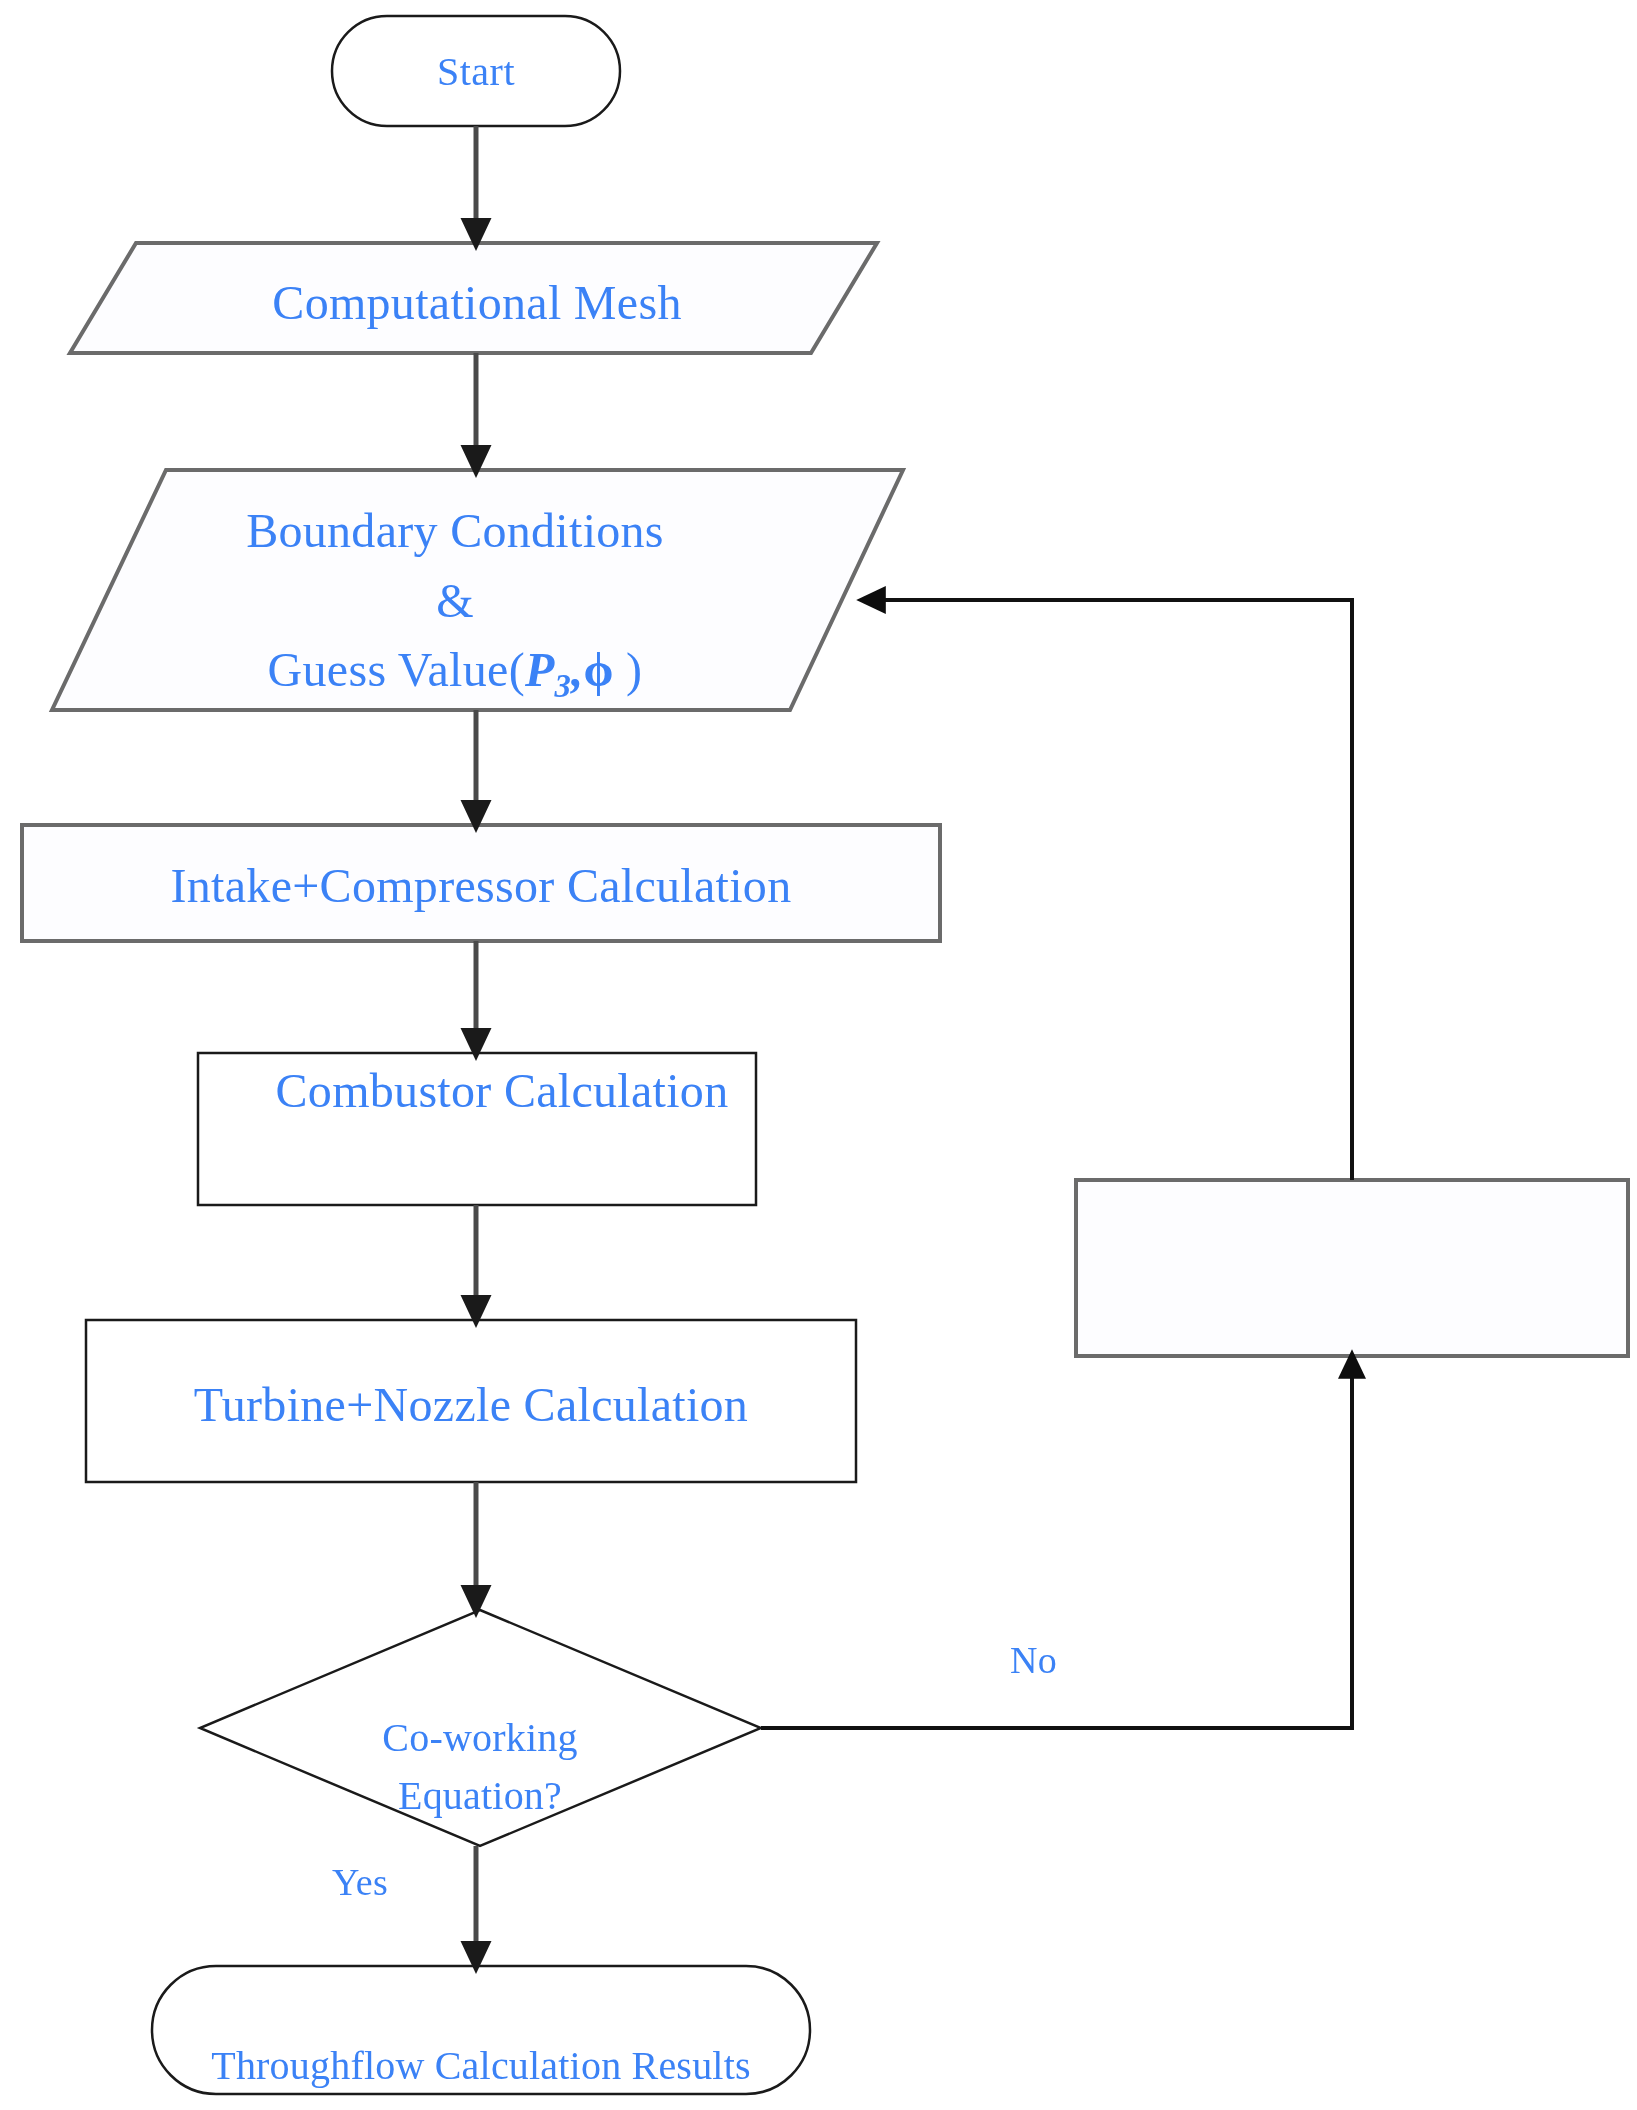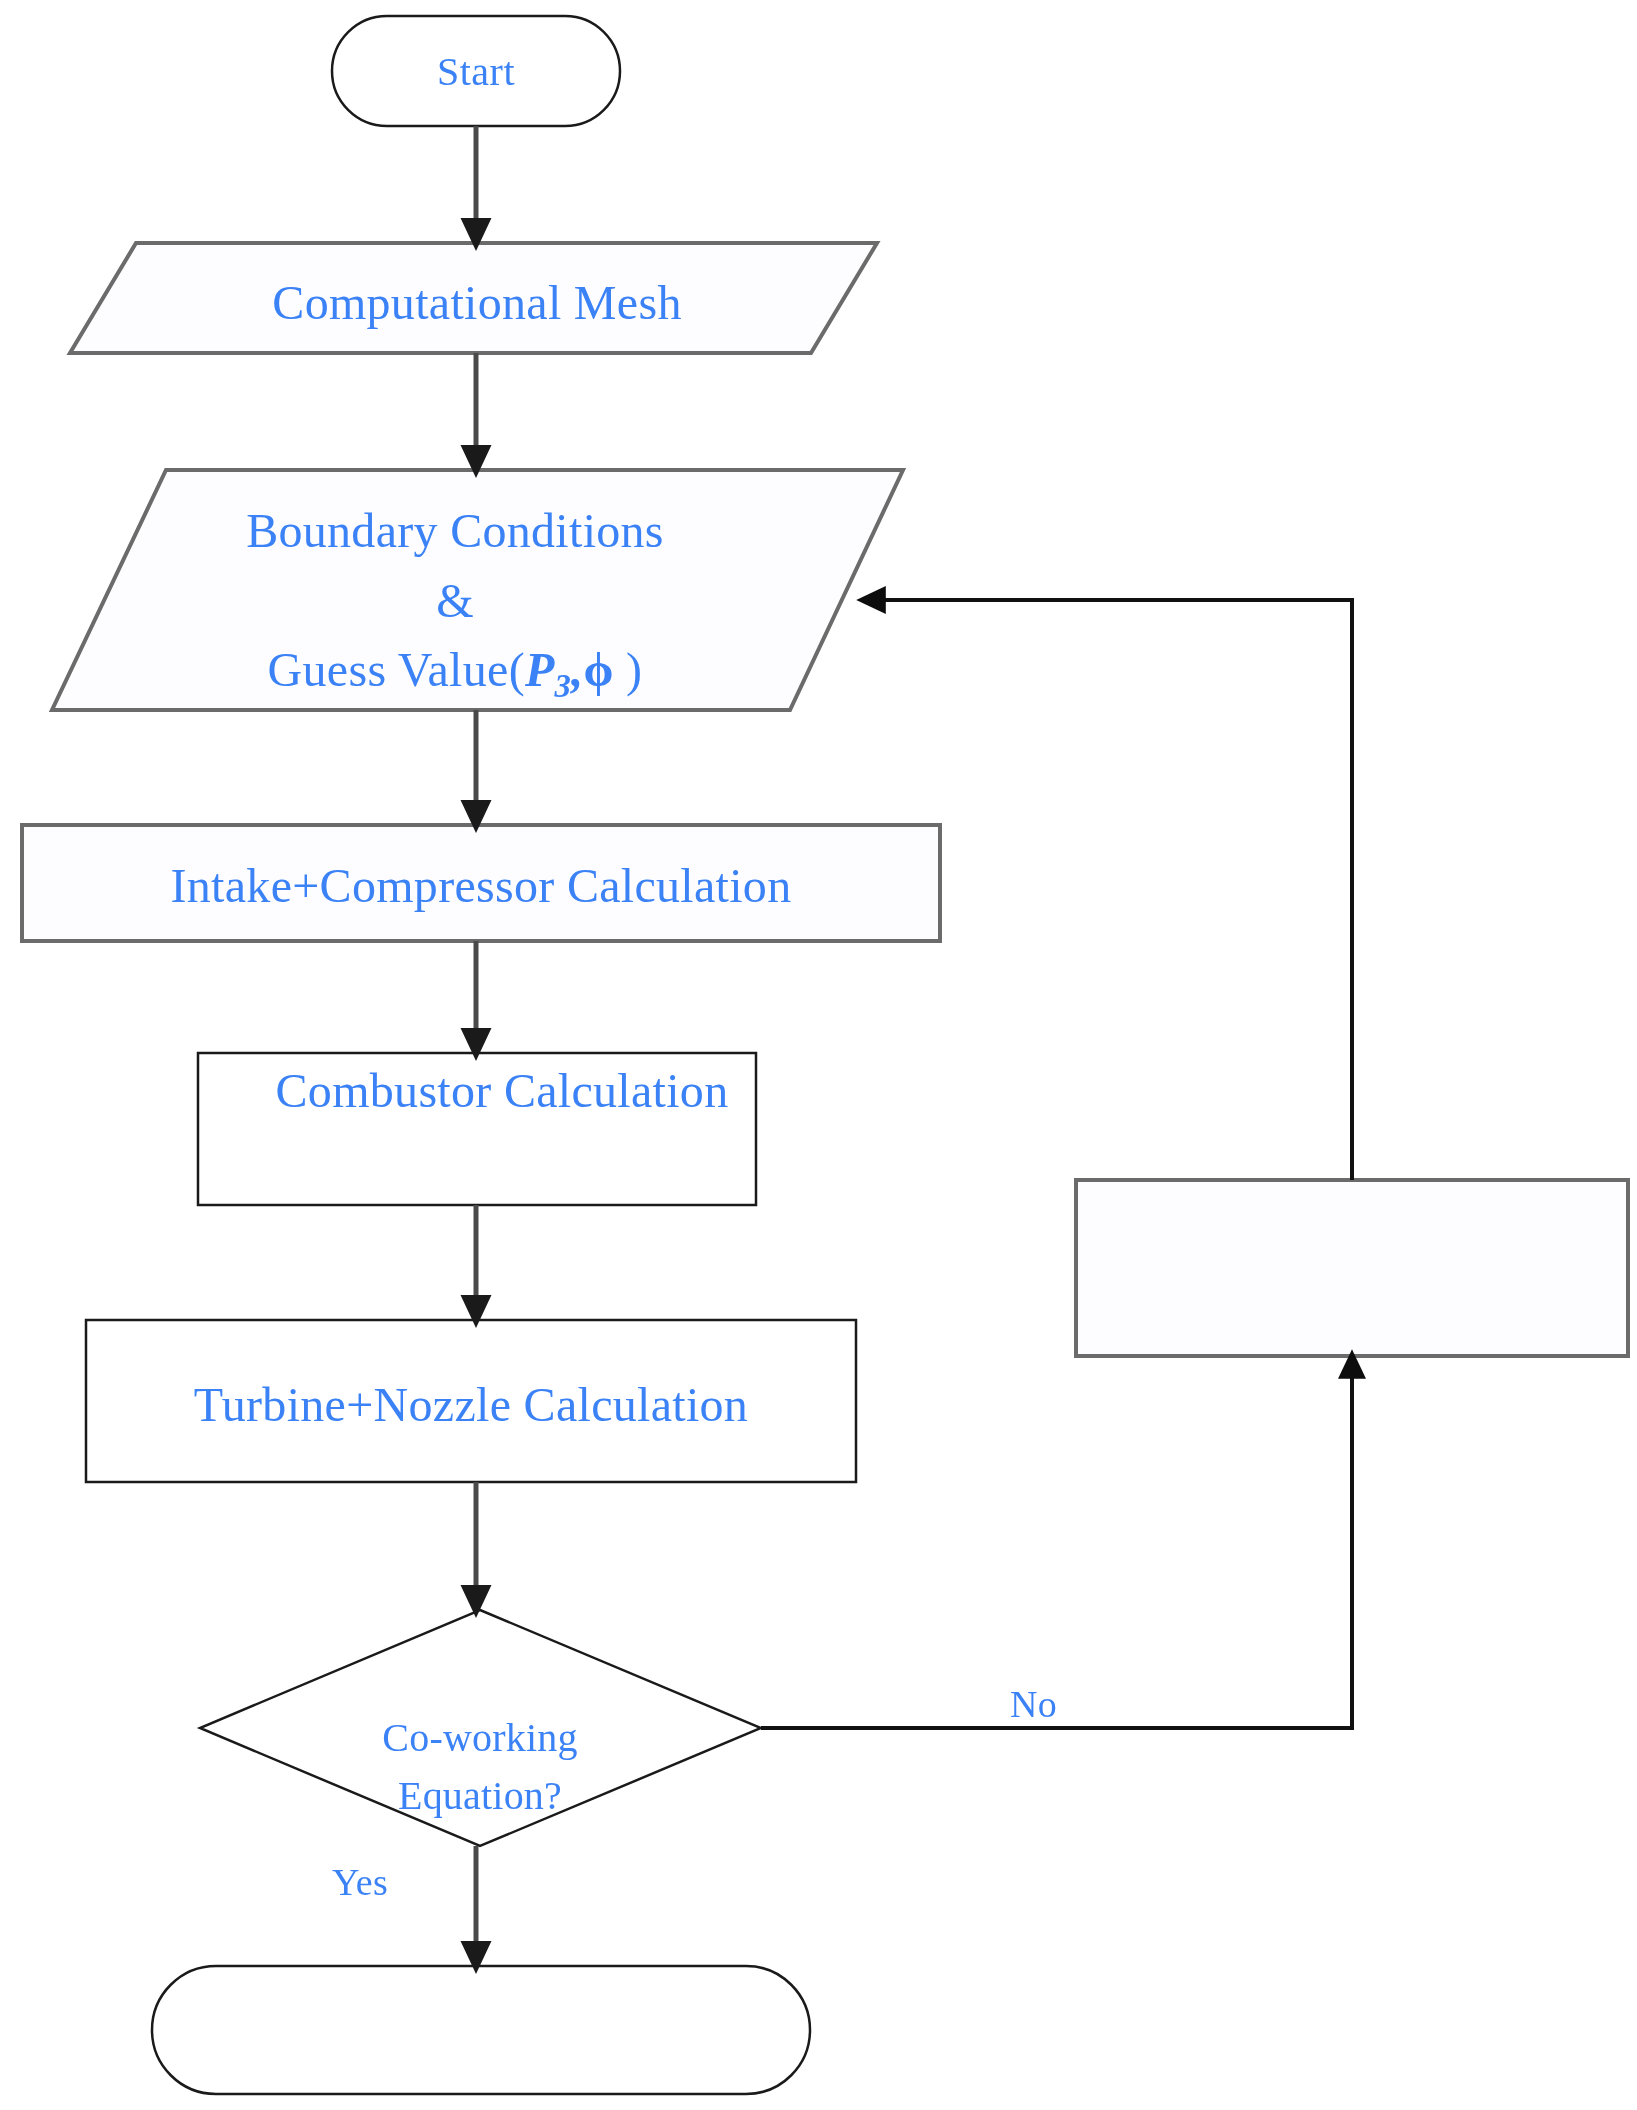--- a/index.html
+++ b/index.html
@@ -156,18 +156,19 @@
   <div class="label lbl-node" style="left:198px; top:1063px; width:608px;">Combustor Calculation</div>
 
   <div class="label lbl-node" style="left:86px; top:1377px; width:770px;">Turbine+Nozzle Calculation</div>
 
 
   <div class="label lbl-node-sm multiline" style="left:230px; top:1672px; width:500px;">
     <div>Co-working</div>
     <div>Equation?</div>
   </div>
 
+  <div class="label lbl-node-sm" style="left:152px; top:2005px; width:658px;">Throughflow Calculation Results</div>
 
-  <div class="label lbl-edge" style="left:1010px; top:1638px; width:120px; text-align:left;margin-top:44px;">No</div>
+  <div class="label lbl-edge" style="left:1010px; top:1638px; width:120px; text-align:left;">No</div>
 
   <div class="label lbl-edge" style="left:300px; top:1860px; width:120px; text-align:center;">Yes</div>
 
 </div>
 
 </body></html>

